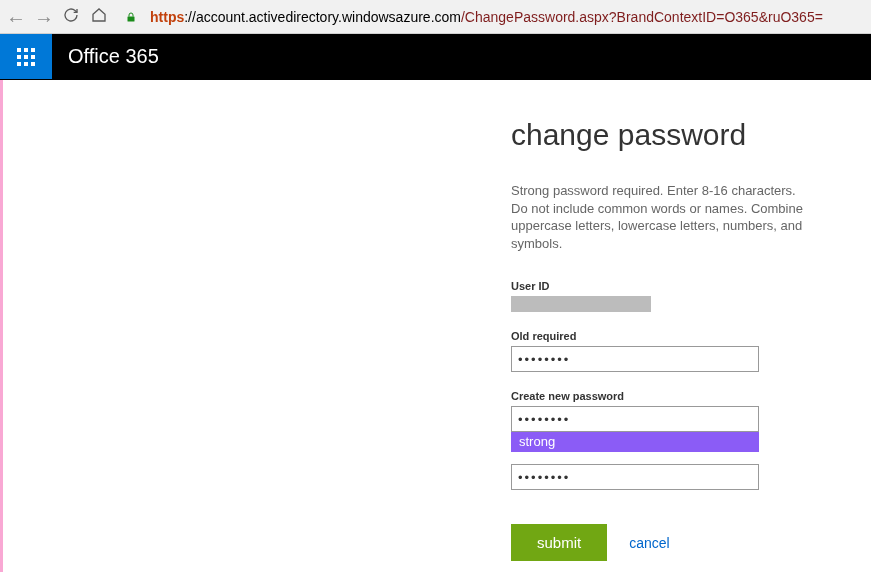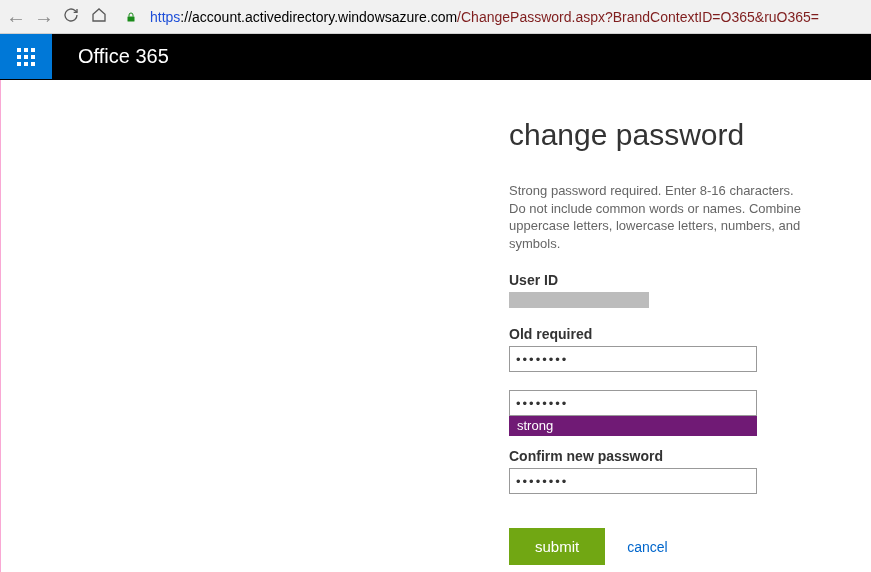--- a/index.html
+++ b/index.html
@@ -45,21 +45,21 @@
     margin-right: 2px;
     display: flex;
     align-items: center;
     justify-content: center;
   }
   .url-text {
     font-size: 14px;
     color: #303030;
     white-space: nowrap;
   }
-  .url-green { color: #1d4ed8; }
+  .url-green { color: #c2410c; font-weight: bold; }
   .url-dark { color: #000000; }
   .url-grey { color: #7f1d1d; }
   .top-black-bar {
     height: 46px;
     background: #000;
     display: flex;
     align-items: stretch;
     border-bottom: 1px solid #000;
   }
   .app-launcher {
@@ -77,50 +77,50 @@
   }
   .grid-icon span {
     width: 4px; height: 4px; background: #fff;
   }
   .brand {
     color: #fff;
     font-size: 20px;
     font-weight: 400;
     display: flex;
     align-items: center;
-    padding-left: 26px;
+    padding-left: 16px;
   }
   .content {
     position: relative;
     width: 100%;
     height: calc(572px - 34px - 46px);
-    border-left: 1px solid #f9a8d4;
+    border-left: 3px solid #f9a8d4;
     text-decoration: underline;
   }
   .form-area {
     position: absolute;
     left: 508px;
     top: 38px;
     width: 310px;
   }
   .page-title {
     font-size: 30px;
     font-weight: 300;
     color: #333;
     margin-bottom: 30px;
   }
   .desc {
     font-size: 13px;
     color: #666;
     line-height: 1.35;
-    margin-bottom: 20px;
+    margin-bottom: 28px;
     max-width: 300px;
   }
   .field-label {
-    font-size: 14px;
+    font-size: 11px;
     font-weight: 600;
     color: #333;
     margin-bottom: 4px;
   }
   .userid-box {
     width: 140px;
     height: 16px;
     background: #bcbcbc;
     margin-bottom: 18px;
   }
@@ -131,21 +131,21 @@
     font-size: 13px;
     letter-spacing: 2px;
     padding: 0 6px;
     color: #333;
     font-family: inherit;
   }
   .field-block { margin-bottom: 18px; }
   .strength-bar {
     width: 248px;
     height: 20px;
-    background: #701a75;
+    background: #8b5cf6;
     color: #fff;
     font-size: 13px;
     padding-left: 8px;
     line-height: 20px;
     margin-top: 0px;
   }
   .new-pw-block { margin-bottom: 12px; }
   .button-row {
     margin-top: 34px;
     display: flex;
@@ -222,26 +222,26 @@
       <div class="field-label">User ID</div>
       <div class="userid-box"></div>
     </div>
 
     <div class="field-block">
       <div class="field-label">Old required</div>
       <input type="text" class="pw-input" value="••••••••" style="">
     </div>
 
     <div class="new-pw-block">
+      <div class="field-label">Create new password</div>
       <input type="text" class="pw-input" value="••••••••" style="">
       <div class="strength-bar">strong</div>
     </div>
 
     <div class="field-block">
-      <div class="field-label">Confirm new password</div>
       <input type="text" class="pw-input" value="••••••••" style="">
     </div>
 
     <div class="button-row">
       <button class="submit-btn">submit</button>
       <a class="cancel-link">cancel</a>
     </div>
   </div>
 </div>
 

